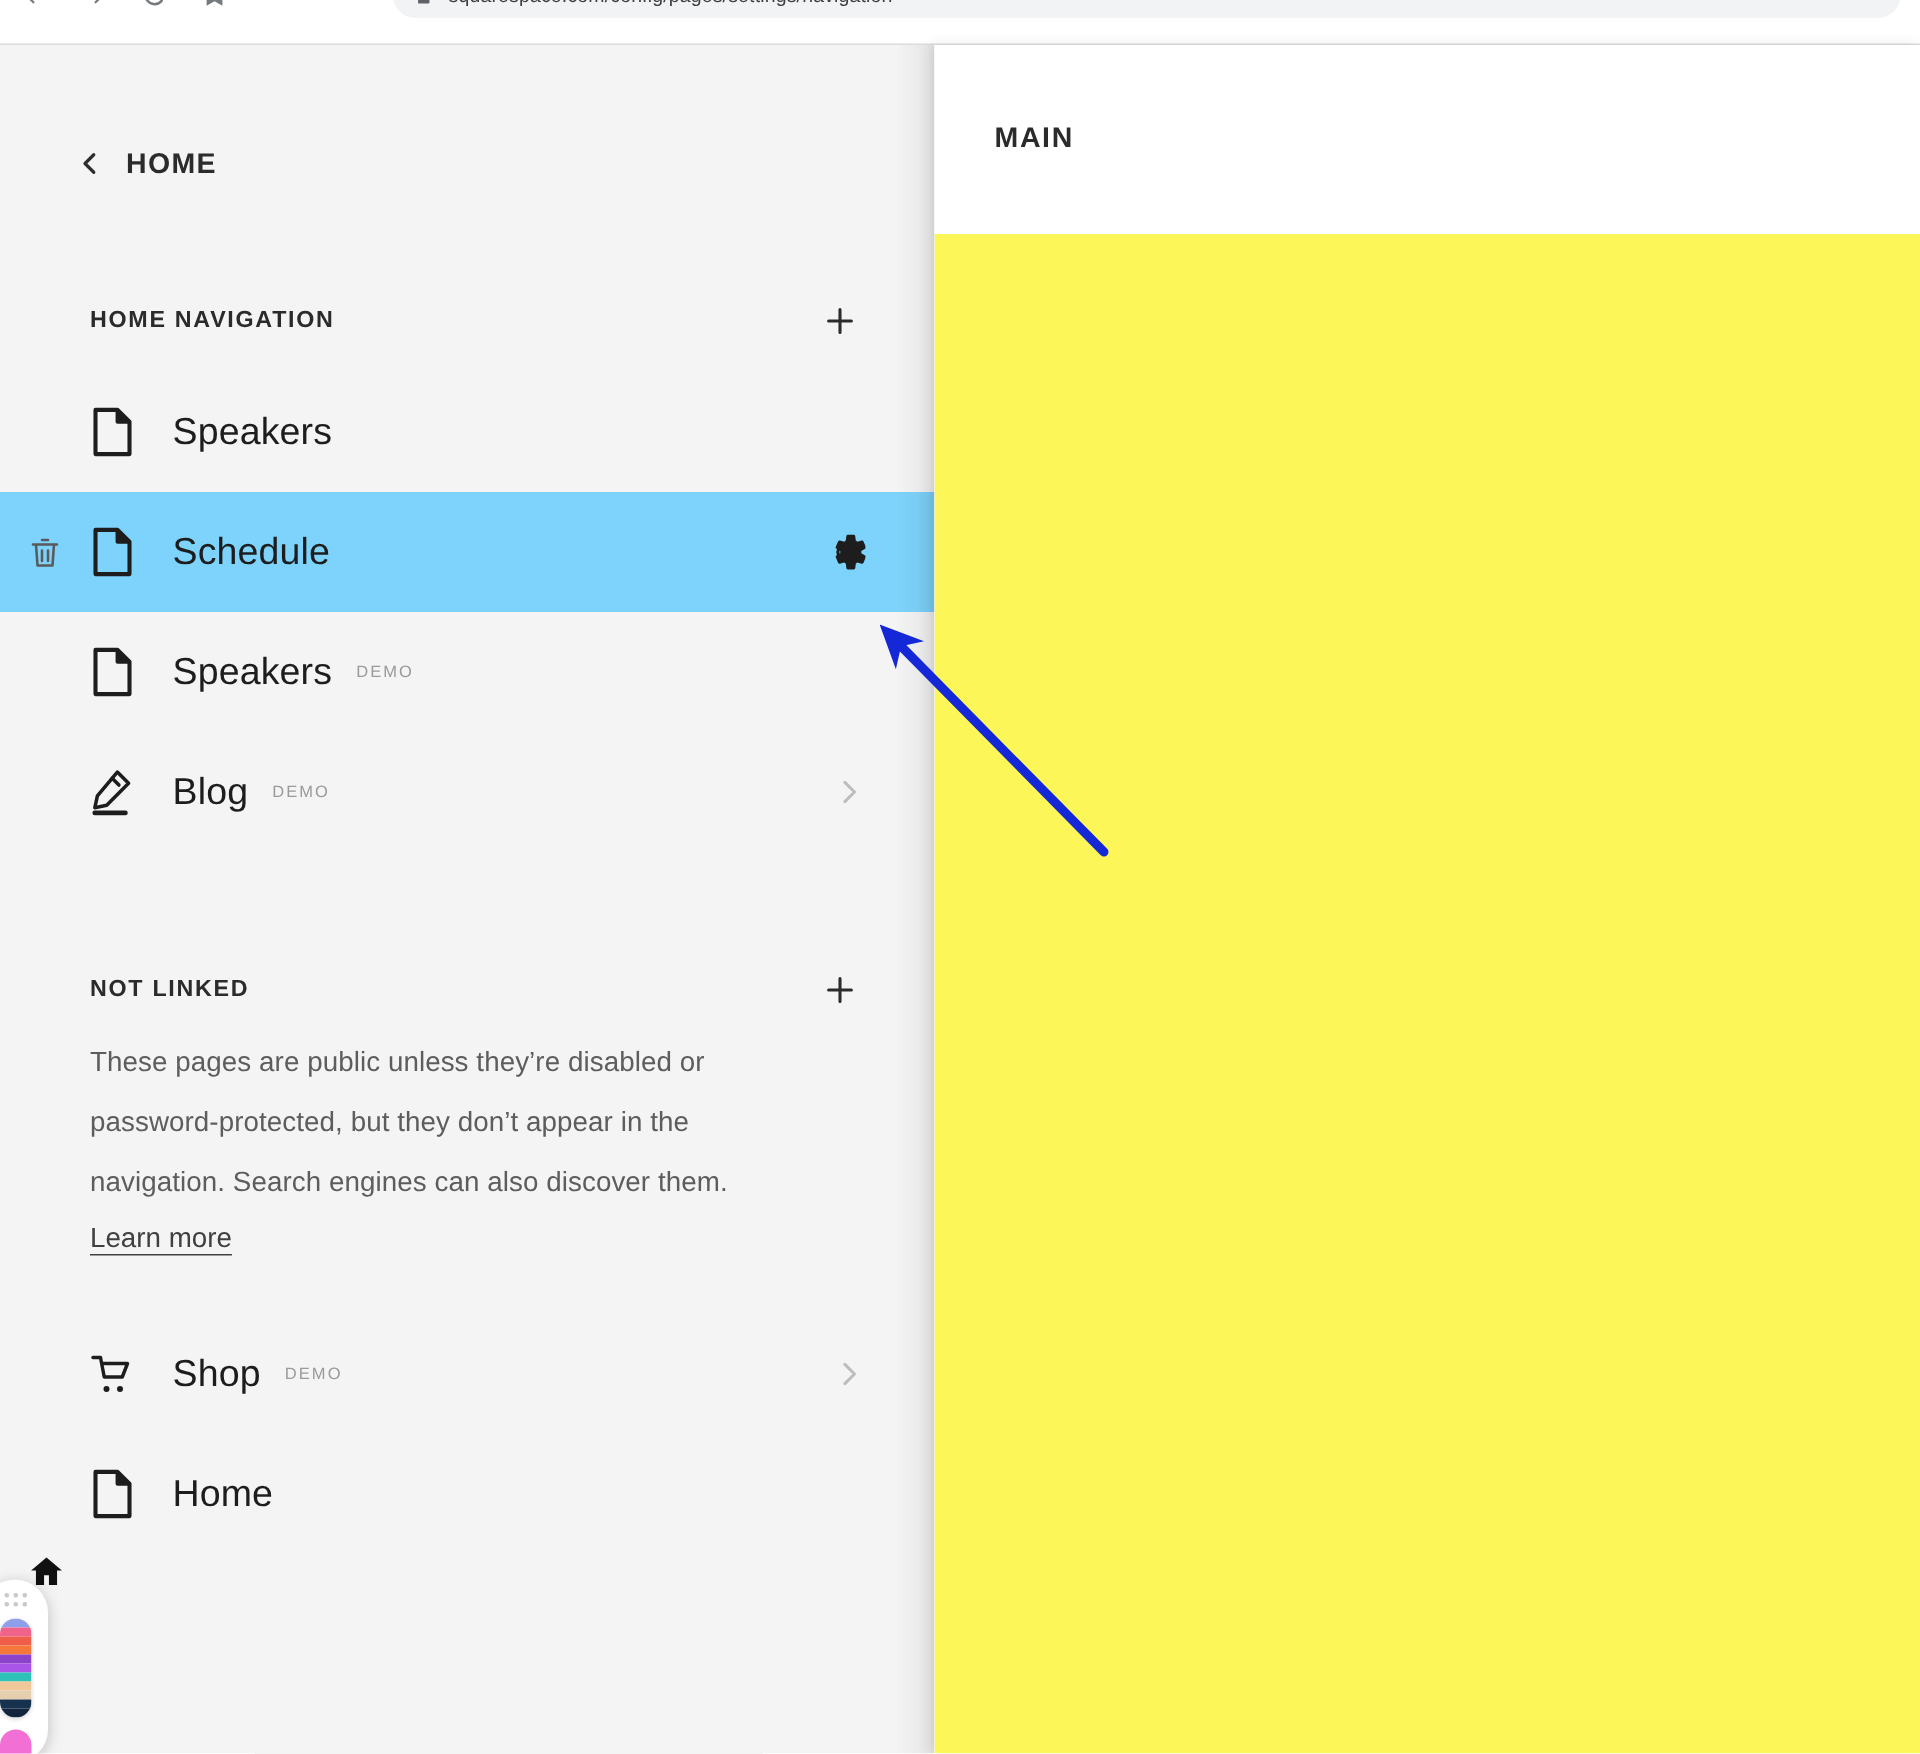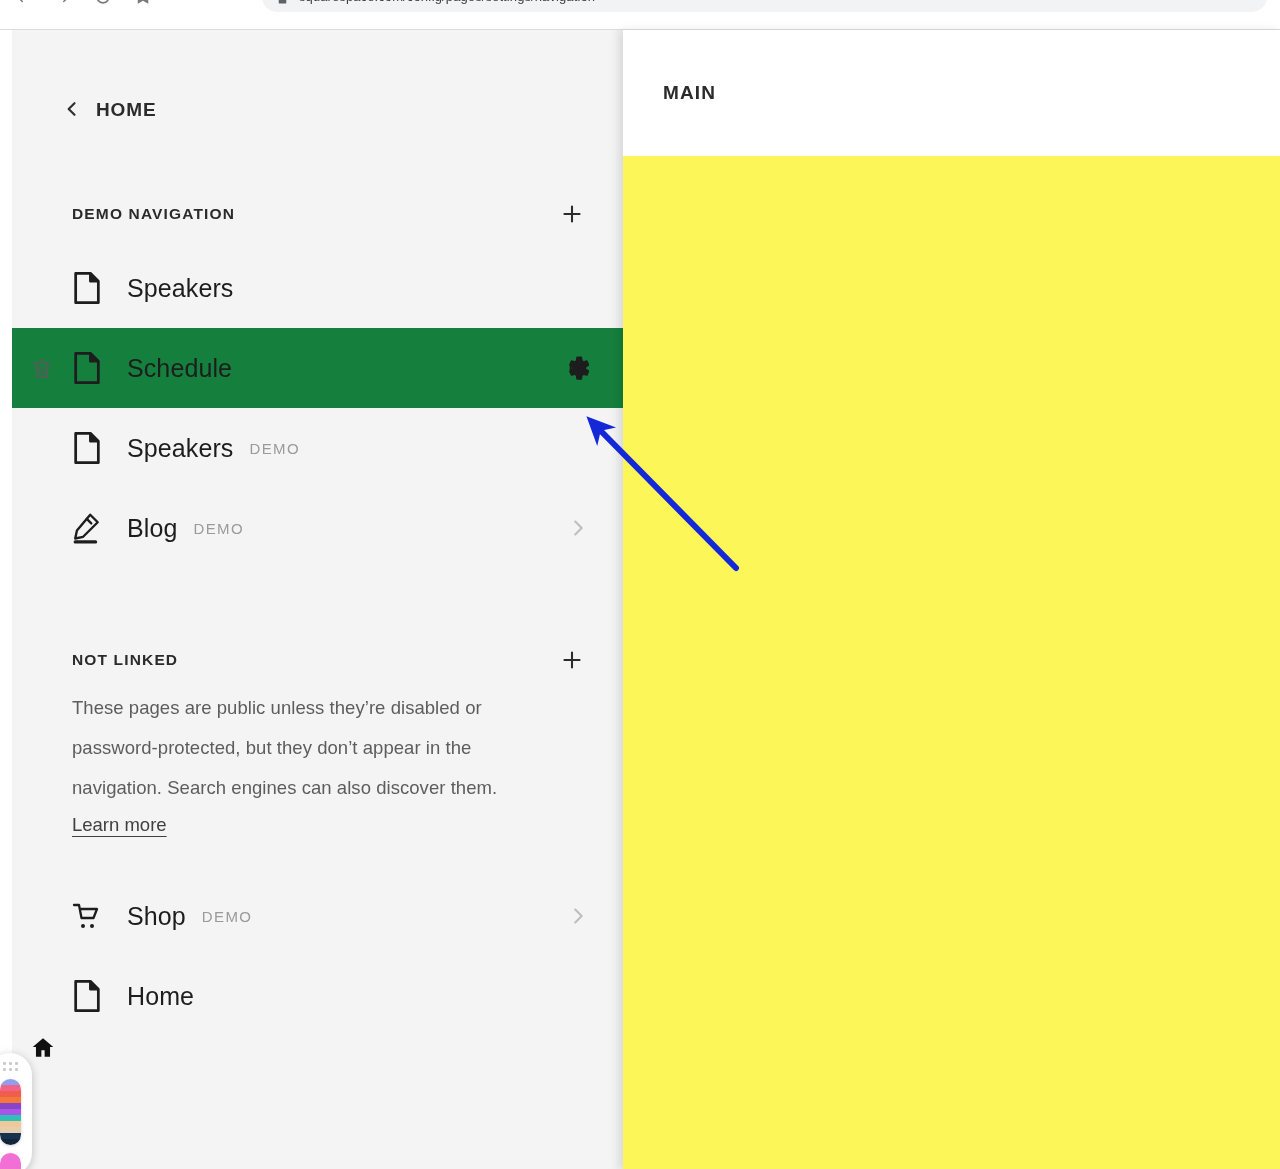--- a/index.html
+++ b/index.html
@@ -61,21 +61,21 @@
     color: #3c4043;
     white-space: nowrap;
     overflow: hidden;
     line-height: 30px;
     letter-spacing: .1px;
   }
 
   
   .sidebar {
     position: absolute;
-    top: 30px; left: 12px;
+    top: 30px; left: 0;
     width: 623px;
     height: 1139px;
     background: #f4f4f4;
     overflow: hidden;
   }
   .sidebar::after {
     content: "";
     position: absolute;
     top: 0; right: 0;
     width: 26px; height: 100%;
@@ -125,21 +125,21 @@
 
   .nav-row {
     position: relative;
     display: flex;
     align-items: center;
     height: 80px;
     padding-left: 60px;
     padding-right: 46px;
     cursor: pointer;
   }
-  .nav-row.selected { background: #15803d; }
+  .nav-row.selected { background: #7dd3fc; }
 
   .row-trash {
     position: absolute;
     left: 18px;
     top: 50%;
     transform: translateY(-50%);
     width: 24px; height: 24px;
     color: #5a5a5a;
     cursor: pointer;
   }
@@ -155,21 +155,21 @@
   .row-icon svg { width: 30px; height: 34px; display: block; }
 
   .row-label {
     font-size: 25px;
     color: #1d1d1d;
     margin-left: 25px;
     letter-spacing: .1px;
     white-space: nowrap;
   }
   .row-demo {
-    font-size: 15px;
+    font-size: 11px;
     letter-spacing: 1.4px;
     color: #9a9a9a;
     margin-left: 16px;
     font-weight: 400;
   }
   .row-spacer { flex: 1 1 auto; }
   .row-gear { width: 30px; height: 30px; color: #1d1d1d; cursor: pointer; }
   .row-gear svg { width: 30px; height: 30px; display: block; }
   .row-chevron { width: 22px; height: 22px; color: #bdbdbd; cursor: pointer; }
   .row-chevron svg { width: 22px; height: 22px; display: block; }
@@ -334,21 +334,21 @@
     <div class="back-row">
       <span class="back-chevron">
         <svg viewBox="0 0 24 24" fill="none" stroke="currentColor" stroke-width="2.6" stroke-linecap="round" stroke-linejoin="round">
             <path d="M15 5l-7 7 7 7"></path>
           </svg>
       </span>
       <span class="back-label">HOME</span>
     </div>
 
     <div class="section-head">
-      <span class="section-title">DEMO NAVIGATION</span>
+      <span class="section-title">HOME NAVIGATION</span>
       <span class="plus-btn">
         <svg viewBox="0 0 24 24" fill="none" stroke="currentColor" stroke-width="1.9" stroke-linecap="round">
             <path d="M12 5v14M5 12h14"></path>
           </svg>
       </span>
     </div>
 
     <div class="nav-list">
 
       <div class="nav-row">

